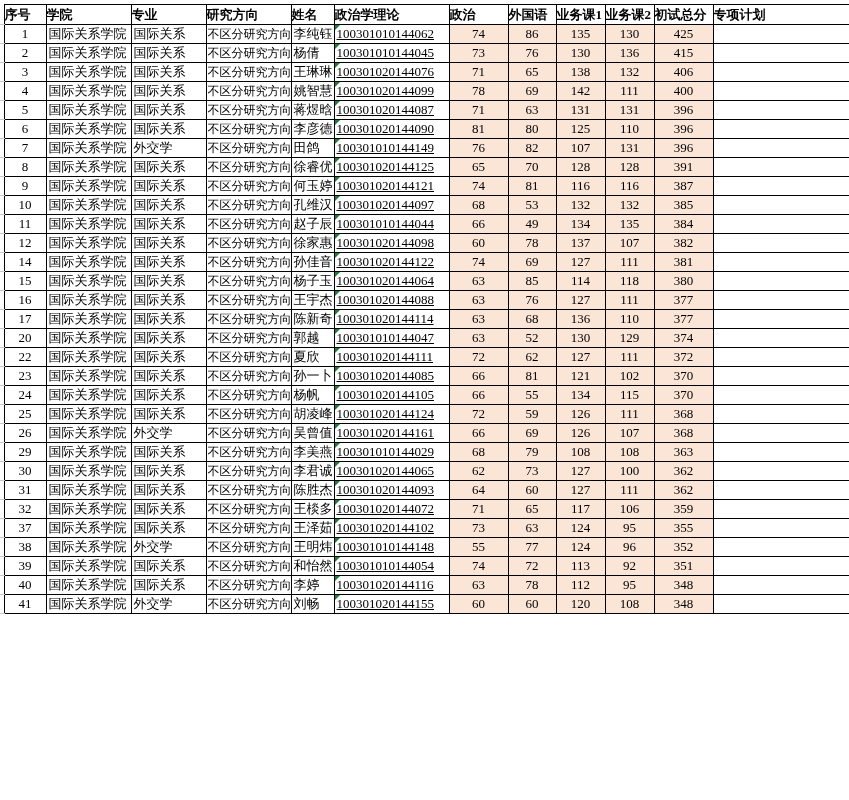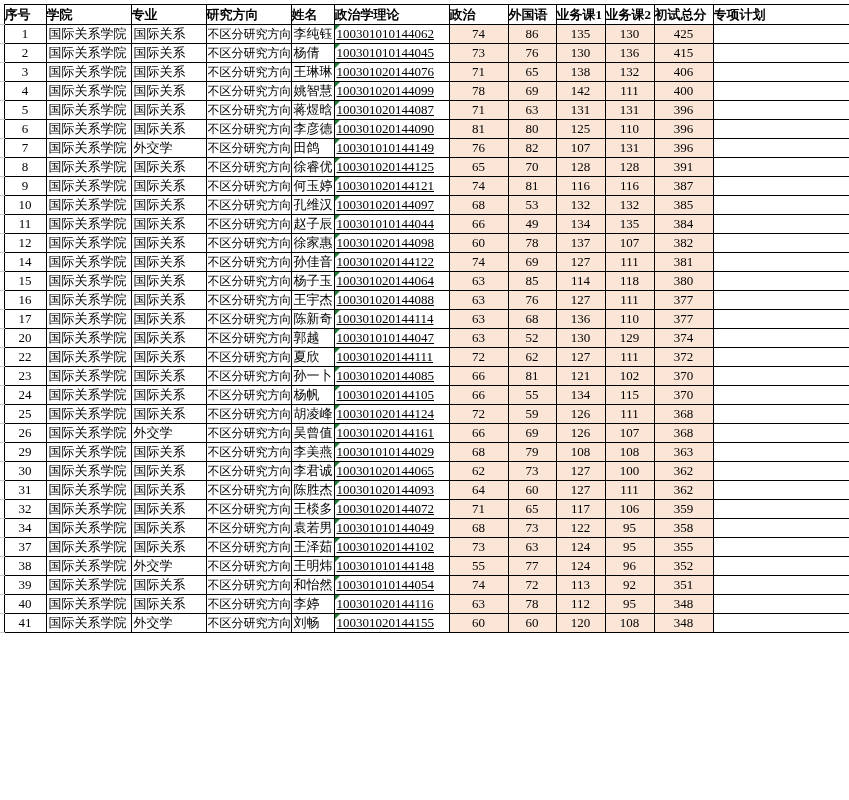--- a/index.html
+++ b/index.html
@@ -486,35 +486,20 @@
           <td class="col-5"><span class="tri"></span>100301020144072</td>
           <td class="col-6">71</td>
           <td class="col-7">65</td>
           <td class="col-8">117</td>
           <td class="col-9">106</td>
           <td class="col-10">359</td>
           <td class="col-11"></td>
         </tr>
         <tr>
           <td class="sliver"></td>
-          <td class="col-0">34</td>
-          <td class="col-1">国际关系学院</td>
-          <td class="col-2">国际关系</td>
-          <td class="col-3">不区分研究方向</td>
-          <td class="col-4">袁若男</td>
-          <td class="col-5"><span class="tri"></span>100301010144049</td>
-          <td class="col-6">68</td>
-          <td class="col-7">73</td>
-          <td class="col-8">122</td>
-          <td class="col-9">95</td>
-          <td class="col-10">358</td>
-          <td class="col-11"></td>
-        </tr>
-        <tr>
-          <td class="sliver"></td>
           <td class="col-0">37</td>
           <td class="col-1">国际关系学院</td>
           <td class="col-2">国际关系</td>
           <td class="col-3">不区分研究方向</td>
           <td class="col-4">王泽茹</td>
           <td class="col-5"><span class="tri"></span>100301020144102</td>
           <td class="col-6">73</td>
           <td class="col-7">63</td>
           <td class="col-8">124</td>
           <td class="col-9">95</td>

